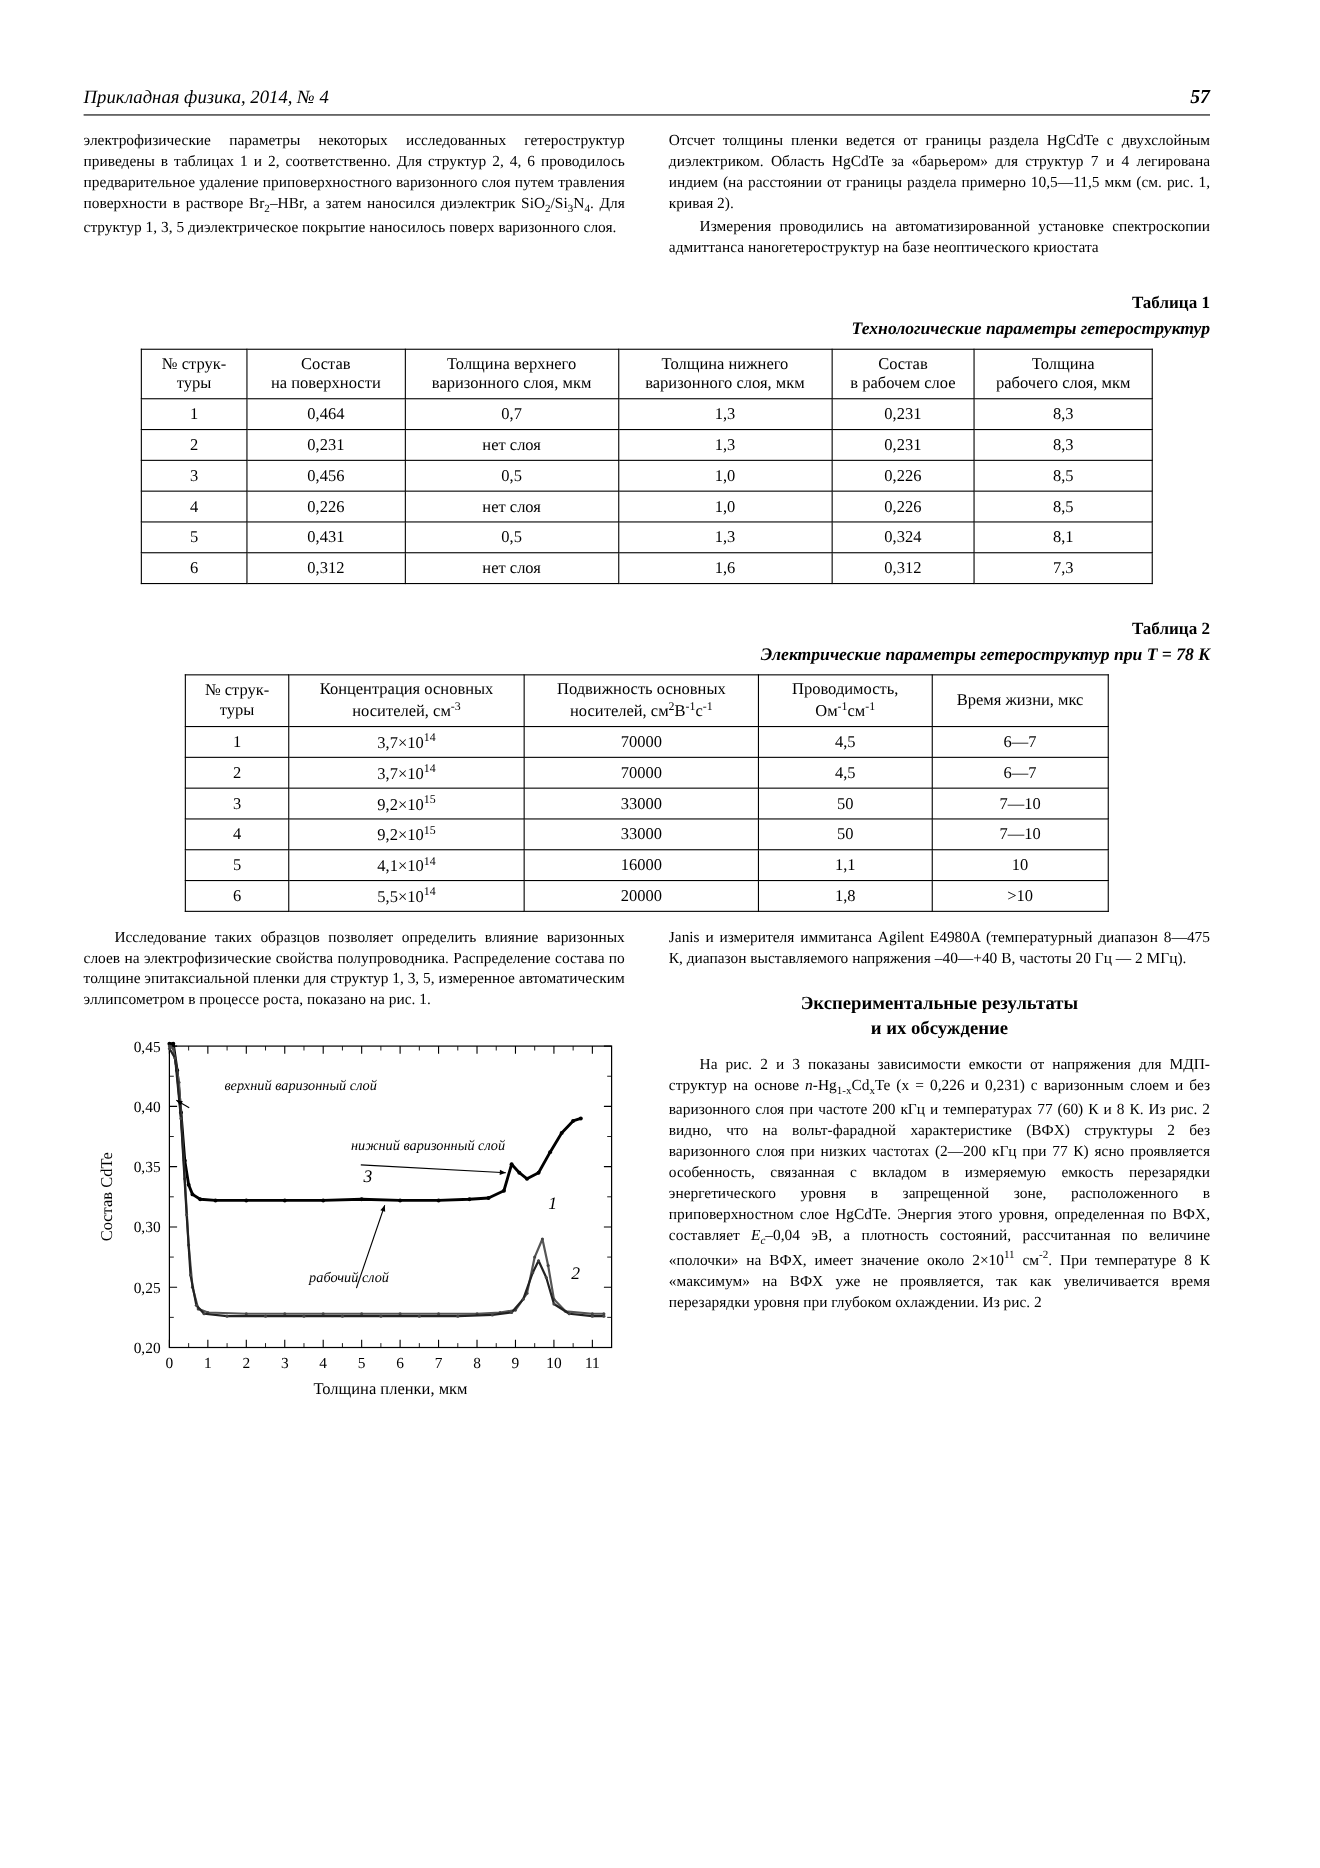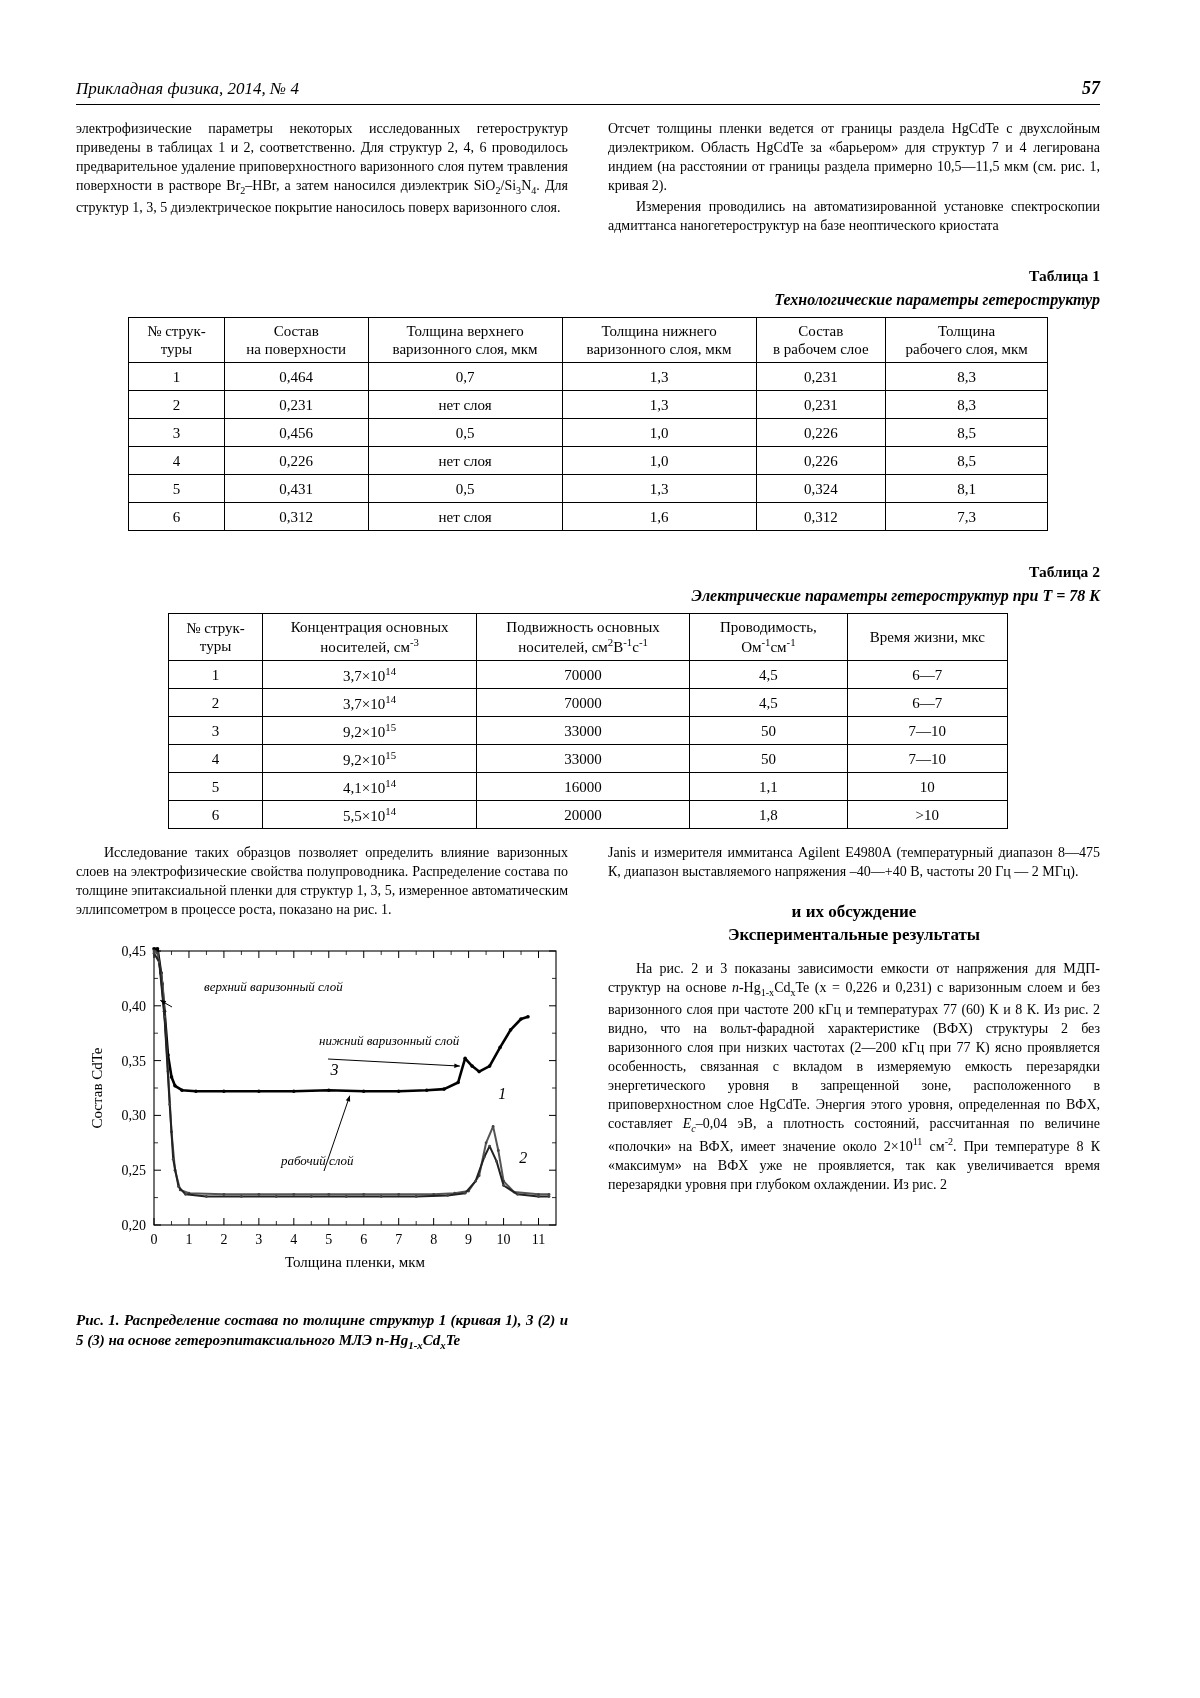--- a/index.html
+++ b/index.html
@@ -434,28 +434,27 @@
               <text x="128" y="58" font-size="13" font-style="italic">верхний варизонный слой</text>
               <line x1="96" y1="74" x2="84.29217391304348" y2="67.32" stroke="#000" stroke-width="1"></line>
               <polygon points="84.29217391304348,67.32 90.25010353749774,68.02927751272006 87.9342989123312,72.0881155071541" fill="#000"></polygon>
               <text x="243" y="112" font-size="13" font-style="italic">нижний варизонный слой</text>
               <line x1="252" y1="126" x2="383.8695652173913" y2="133.08000000000004" stroke="#000" stroke-width="1"></line>
               <polygon points="383.8695652173913,133.08000000000004 378.2258816485364,135.11686911082603 378.4764125465216,130.45056959234688" fill="#000"></polygon>
               <text x="205" y="232" font-size="13" font-style="italic">рабочий слой</text>
               <line x1="248" y1="238" x2="273.75652173913045" y2="162.672" stroke="#000" stroke-width="1"></line>
               <polygon points="273.75652173913045,162.672 274.1793930705363,168.6570797686476 269.7577056063526,167.14519455604557" fill="#000"></polygon>
             </svg>
-          <div class="figcap">Рис. 1. Распределение состава по толщине структур 1 (кривая 1), 3 (2) и 5 (3) на основе гетероэпитаксиального МЛЭ <i>n</i>-Hg<sub>1-x</sub>Cd<sub>x</sub>Te</div>
         </div>
       </div>
 
       <div class="col">
         <p class="body">Janis и измерителя иммитанса Agilent E4980A (температурный диапазон 8—475 К, диапазон выставляемого напряжения –40—+40 В, частоты 20 Гц — 2 МГц).</p>
         <div class="center-head">
+          <div>Экспериментальные результаты</div>
           <div>и их обсуждение</div>
-          <div>Экспериментальные результаты</div>
         </div>
         <p class="body indent">На рис. 2 и 3 показаны зависимости емкости от напряжения для МДП-структур на основе <i>n</i>-Hg<sub>1-x</sub>Cd<sub>x</sub>Te (x = 0,226 и 0,231) с варизонным слоем и без варизонного слоя при частоте 200 кГц и температурах 77 (60) К и 8 К. Из рис. 2 видно, что на вольт-фарадной характеристике (ВФХ) структуры 2 без варизонного слоя при низких частотах (2—200 кГц при 77 К) ясно проявляется особенность, связанная с вкладом в измеряемую емкость перезарядки энергетического уровня в запрещенной зоне, расположенного в приповерхностном слое HgCdTe. Энергия этого уровня, определенная по ВФХ, составляет <i>E<sub>c</sub></i>–0,04 эВ, а плотность состояний, рассчитанная по величине «полочки» на ВФХ, имеет значение около 2×10<sup>11</sup> см<sup>-2</sup>. При температуре 8 К «максимум» на ВФХ уже не проявляется, так как увеличивается время перезарядки уровня при глубоком охлаждении. Из рис. 2</p>
       </div>
     </div>
 
   </div>
 </div>
 
 </body></html>

